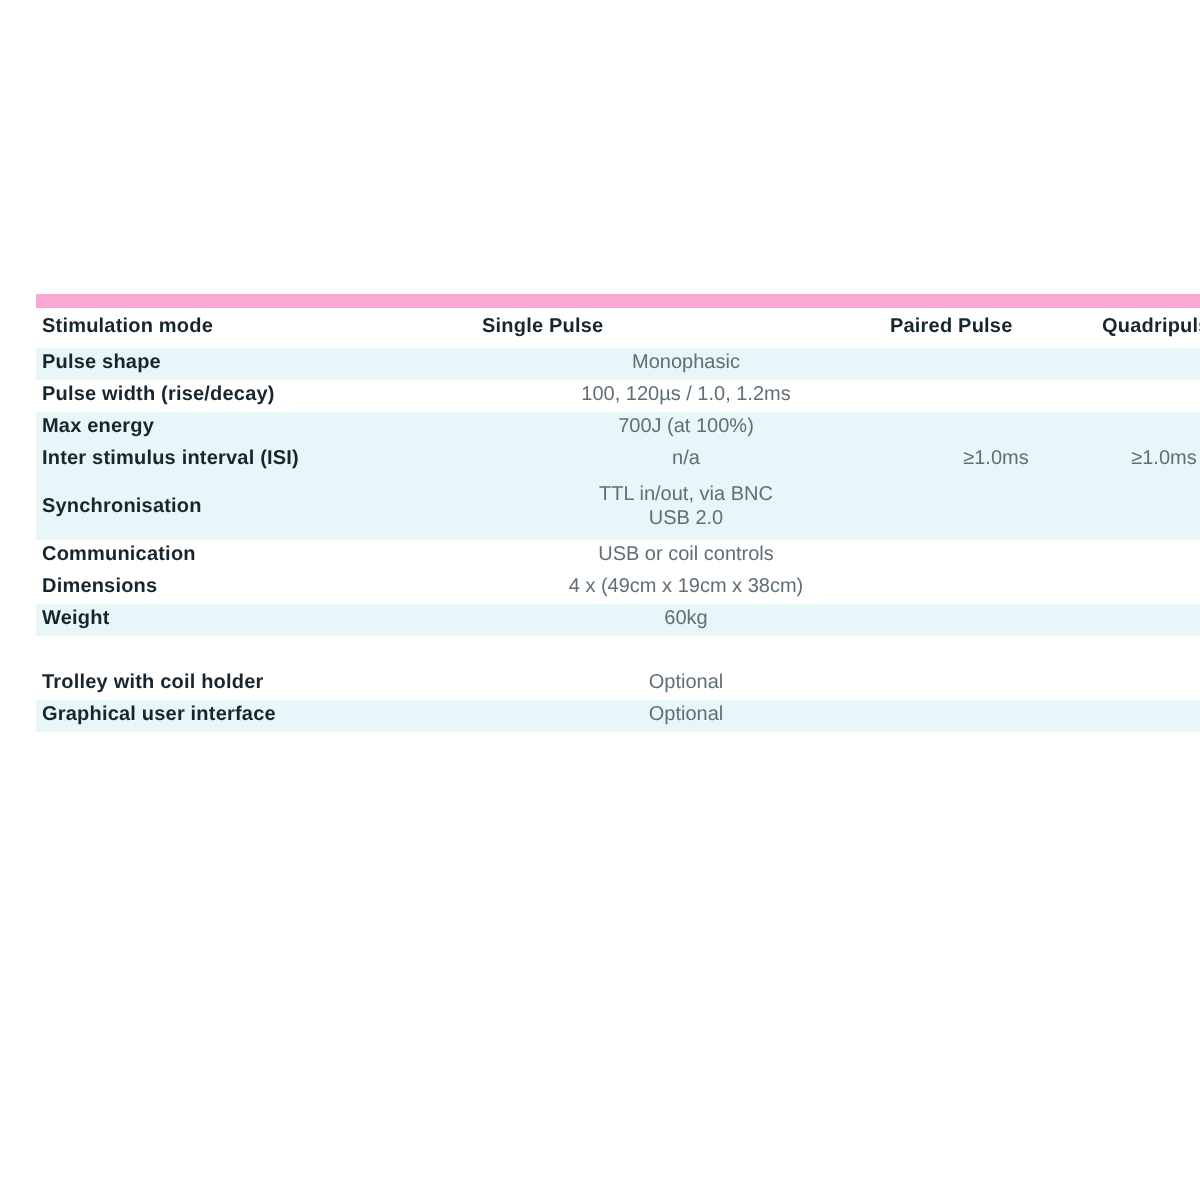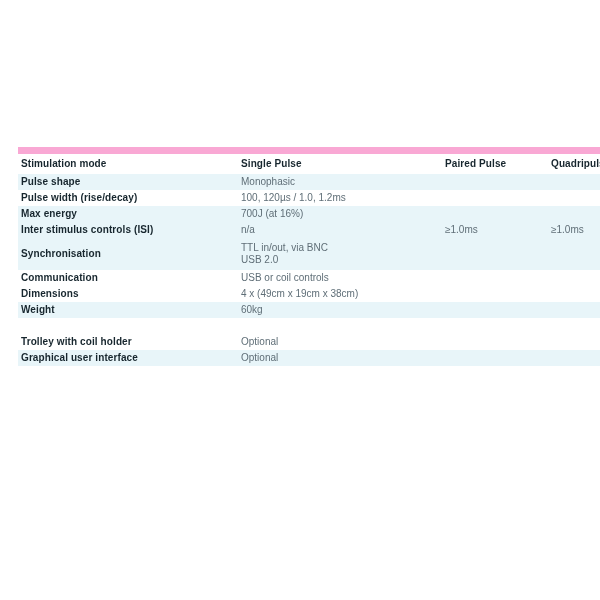--- a/index.html
+++ b/index.html
@@ -50,20 +50,21 @@
   }
   th.label-cell, th.head-cell {
     font-weight: bold;
     color: #17262e;
     letter-spacing: 0.1px;
   }
   th.label-cell { padding-left: 3px; }
   td.value-cell {
     font-weight: normal;
     color: #5f6e77;
+    text-align: center;
   }
 </style>
 </head>
 <body>
 
 <div class="page">
   <table class="spec-table">
     <colgroup>
       <col class="c1">
         <col class="c2">
@@ -86,26 +87,26 @@
           <td class="value-cell"></td>
         </tr>
         <tr class="data-row">
           <th class="label-cell">Pulse width (rise/decay)</th>
           <td class="value-cell">100, 120µs / 1.0, 1.2ms</td>
           <td class="value-cell"></td>
           <td class="value-cell"></td>
         </tr>
         <tr class="data-row shaded">
           <th class="label-cell">Max energy</th>
-          <td class="value-cell">700J (at 16%)</td>
+          <td class="value-cell">700J (at 100%)</td>
           <td class="value-cell"></td>
           <td class="value-cell"></td>
         </tr>
         <tr class="data-row shaded">
-          <th class="label-cell">Inter stimulus controls (ISI)</th>
+          <th class="label-cell">Inter stimulus interval (ISI)</th>
           <td class="value-cell">n/a</td>
           <td class="value-cell">≥1.0ms</td>
           <td class="value-cell">≥1.0ms</td>
         </tr>
         <tr class="tall-row shaded">
           <th class="label-cell">Synchronisation</th>
           <td class="value-cell">TTL in/out, via BNC
 USB 2.0</td>
           <td class="value-cell"></td>
           <td class="value-cell"></td>

